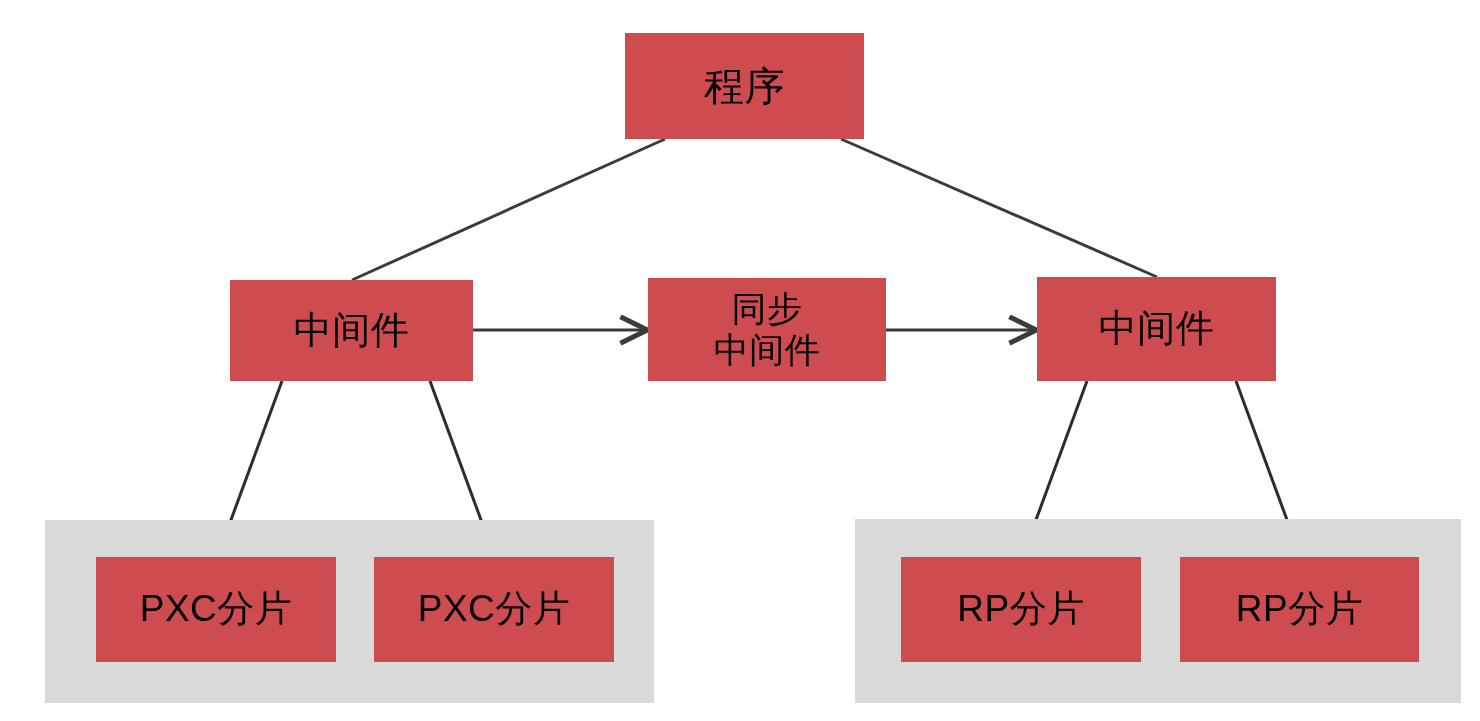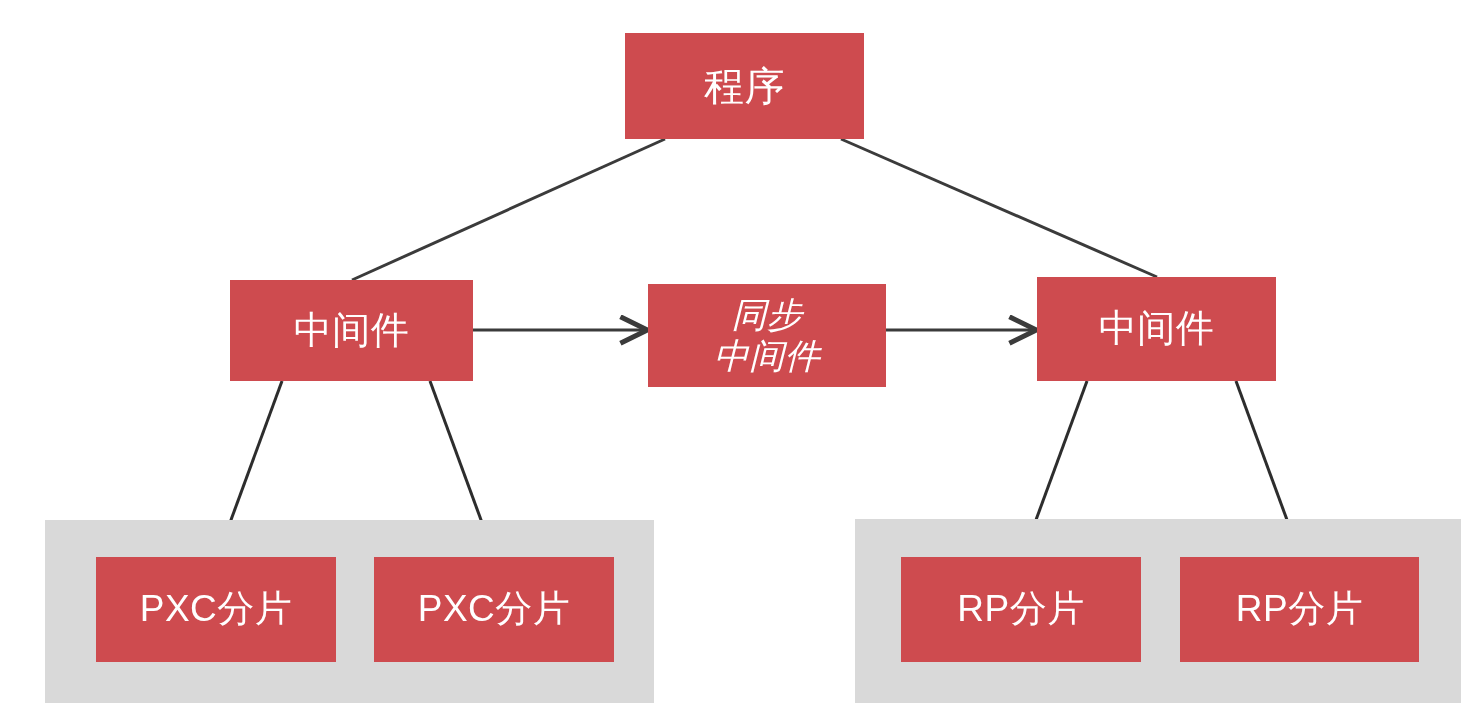--- a/index.html
+++ b/index.html
@@ -25,38 +25,38 @@
     height: 721px;
     pointer-events: none;
   }
   .group-box {
     position: absolute;
     background: #D9D9D9;
   }
   .node {
     position: absolute;
     background: #CE4B4F;
-    color: #ffffff;
+    color: #000000;
     display: flex;
     align-items: center;
     justify-content: center;
     text-align: center;
     line-height: 1.15;
     letter-spacing: 0.5px;
     box-sizing: border-box;
     z-index: 3;
   }
   .node .label {
     display: block;
     white-space: pre-line;
   }
   
   #node-program     { left: 625px;  top: 33px;  width: 239px; height: 106px; font-size: 40px; }
   #node-mw-left     { left: 230px;  top: 280px; width: 243px; height: 101px; font-size: 38px; }
-  #node-mw-sync     { left: 648px;  top: 284px; width: 238px; height: 103px; font-size: 35px; font-style: italic; }
+  #node-mw-sync     { left: 648px;  top: 278px; width: 238px; height: 103px; font-size: 35px; }
   #node-mw-right    { left: 1037px; top: 277px; width: 239px; height: 104px; font-size: 38px; }
 
   #group-left       { left: 45px;   top: 520px; width: 609px; height: 183px; }
   #group-right      { left: 855px;  top: 519px; width: 606px; height: 184px; }
 
   #node-shard-pxc-1 { left: 96px;   top: 557px; width: 240px; height: 105px; font-size: 37px; }
   #node-shard-pxc-2 { left: 374px;  top: 557px; width: 240px; height: 105px; font-size: 37px; }
   #node-shard-rp-1  { left: 901px;  top: 557px; width: 240px; height: 105px; font-size: 37px; }
   #node-shard-rp-2  { left: 1180px; top: 557px; width: 239px; height: 105px; font-size: 37px; }
 </style>

